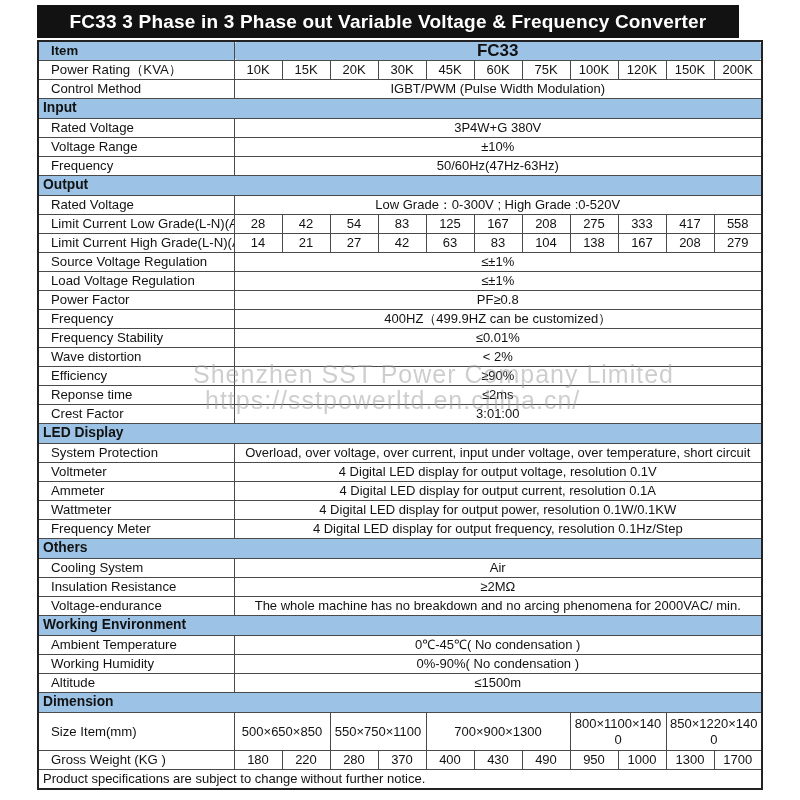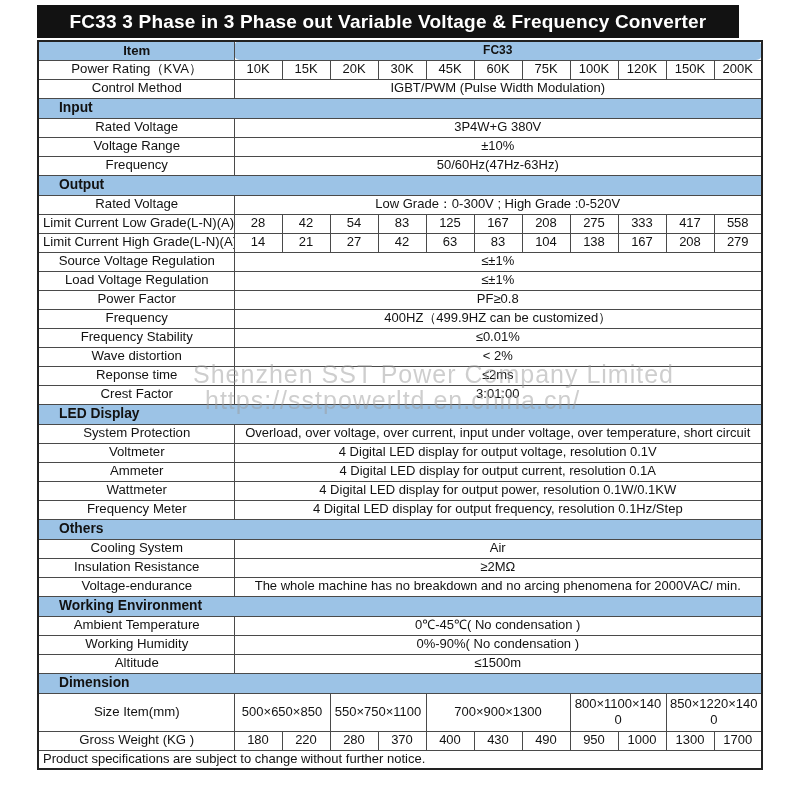--- a/index.html
+++ b/index.html
@@ -28,29 +28,29 @@
     position:absolute;left:37px;top:40px;width:726px;
     border-collapse:collapse;table-layout:fixed;
     border:2px solid var(--outer-border);
   }
   td{
     border:1px solid var(--border);
     height:19px;padding:0 3px;
     font-size:13px;line-height:1.08;color:var(--text);
     overflow:hidden;
   }
-  td.label{text-align:center;white-space:nowrap;font-size:13.2px;padding-left:4px;}
+  td.label{text-align:left;white-space:nowrap;font-size:13.2px;padding-left:12px;}
   td.value{text-align:center;white-space:nowrap;}
   td.cell{text-align:center;white-space:nowrap;}
   td.section{
     background:var(--header-blue);font-weight:bold;font-size:13.8px;
-    text-align:left;padding-left:20px;height:20px;margin-top:22px;
+    text-align:left;padding-left:4px;height:20px;margin-top:22px;
   }
   tr.item td{background:var(--header-blue);font-weight:bold;}
-  tr.item td.value{font-size:12px;border-radius:6px;}
+  tr.item td.value{font-size:17px;border-radius:6px;}
   tr.tall td{height:38px;}
   td.size-cell{text-align:center;white-space:normal;word-break:break-all;line-height:1.25;}
   td.footer{text-align:left;white-space:nowrap;padding-left:4px;}
   .wm{
     position:absolute;z-index:5;pointer-events:none;
     color:var(--watermark);opacity:.48;
     font-size:25px;letter-spacing:1px;white-space:nowrap;
   }
   .wm-line1{left:193px;top:360px;}
   .wm-line2{left:205px;top:386px;}
@@ -168,20 +168,24 @@
       </tr>
       <tr>
         <td class="label">Frequency Stability</td>
         <td class="value" colspan="11">≤0.01%</td>
       </tr>
       <tr>
         <td class="label">Wave distortion</td>
         <td class="value" colspan="11">&lt; 2%</td>
       </tr>
       <tr>
+        <td class="label">Efficiency</td>
+        <td class="value" colspan="11">≥90%</td>
+      </tr>
+      <tr>
         <td class="label">Reponse time</td>
         <td class="value" colspan="11">≤2ms</td>
       </tr>
       <tr>
         <td class="label">Crest Factor</td>
         <td class="value" colspan="11">3:01:00</td>
       </tr>
       <tr>
         <td class="section" colspan="12">LED Display</td>
       </tr>

